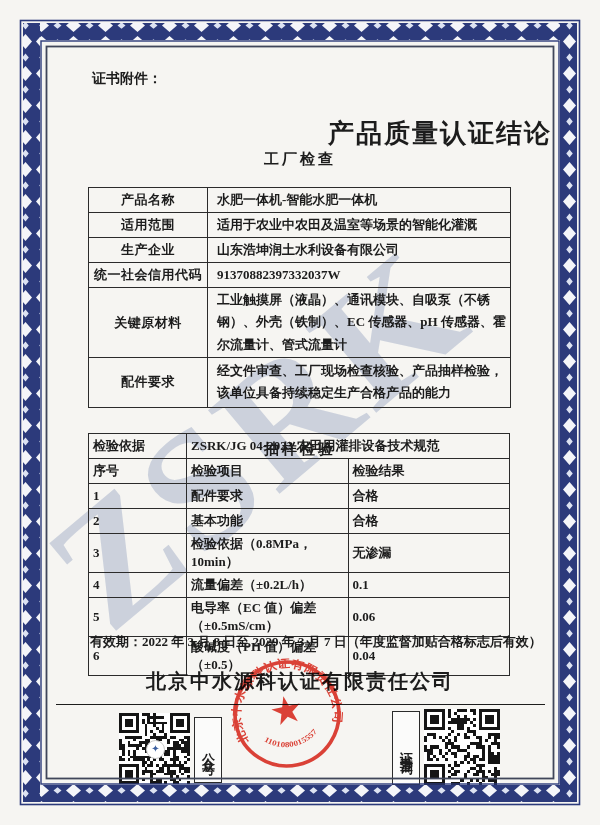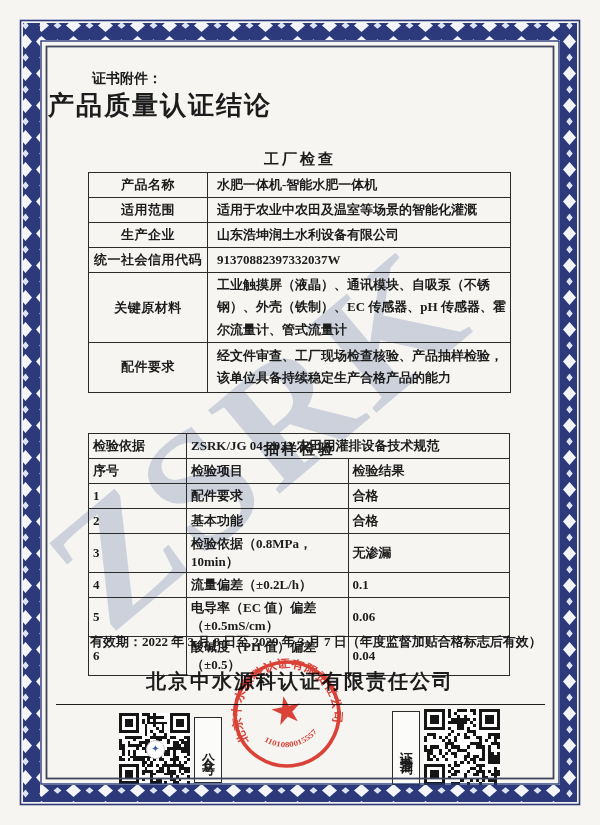--- a/index.html
+++ b/index.html
@@ -15,35 +15,35 @@
   .watermark{
     position:absolute;left:258px;top:438px;z-index:0;
     transform:translate(-50%,-50%) rotate(-40deg);
     font-family:"Liberation Serif","DejaVu Serif",serif;
     font-weight:700;font-size:168px;letter-spacing:6px;
     color:rgba(124,140,178,0.34);white-space:nowrap;
   }
   .content{position:absolute;left:48px;top:48px;width:504px;height:592px;z-index:1;}
   .attach{position:absolute;left:44px;top:22px;font-size:14px;font-weight:700;}
   .title{
-    position:absolute;left:0;top:40px;width:100%;margin:0;text-align:left;
+    position:absolute;left:0;top:68px;width:100%;margin:0;text-align:right;
     font-family:"DejaVu Sans","Liberation Sans",sans-serif;
     font-weight:900;font-size:26px;letter-spacing:2px;
   }
   .sec{
     position:absolute;left:0;width:100%;margin:0;text-align:center;
     font-size:15px;font-weight:700;letter-spacing:3px;
   }
   .sec1{top:102px;}
   .sec2{top:354px;margin-top:38px;}
   table{
     position:absolute;left:40px;border-collapse:collapse;table-layout:fixed;
     font-size:13px;background:transparent;
   }
-  .t1{top:124px;width:423px;padding-left:31px;}
+  .t1{top:139px;width:423px;padding-left:31px;}
   .t2{top:385px;width:422px;}
   th,td{border:1px solid #2b2b2b;font-weight:600;padding:1px 4px;}
   table{border:1.5px solid #222;}
   .t1 th{width:110px;text-align:center;letter-spacing:0.5px;}
   .t1 td{text-align:left;padding-left:9px;line-height:1.7;}
   .t1 tr.r1{height:24px;}
   .t1 tr.r2{height:50px;}
   .t2 th,.t2 td{text-align:left;height:22px;}
   .t2 .c1{width:89px;}
   .t2 .c2{width:229px;font-family:Liberation Serif, serif;}

